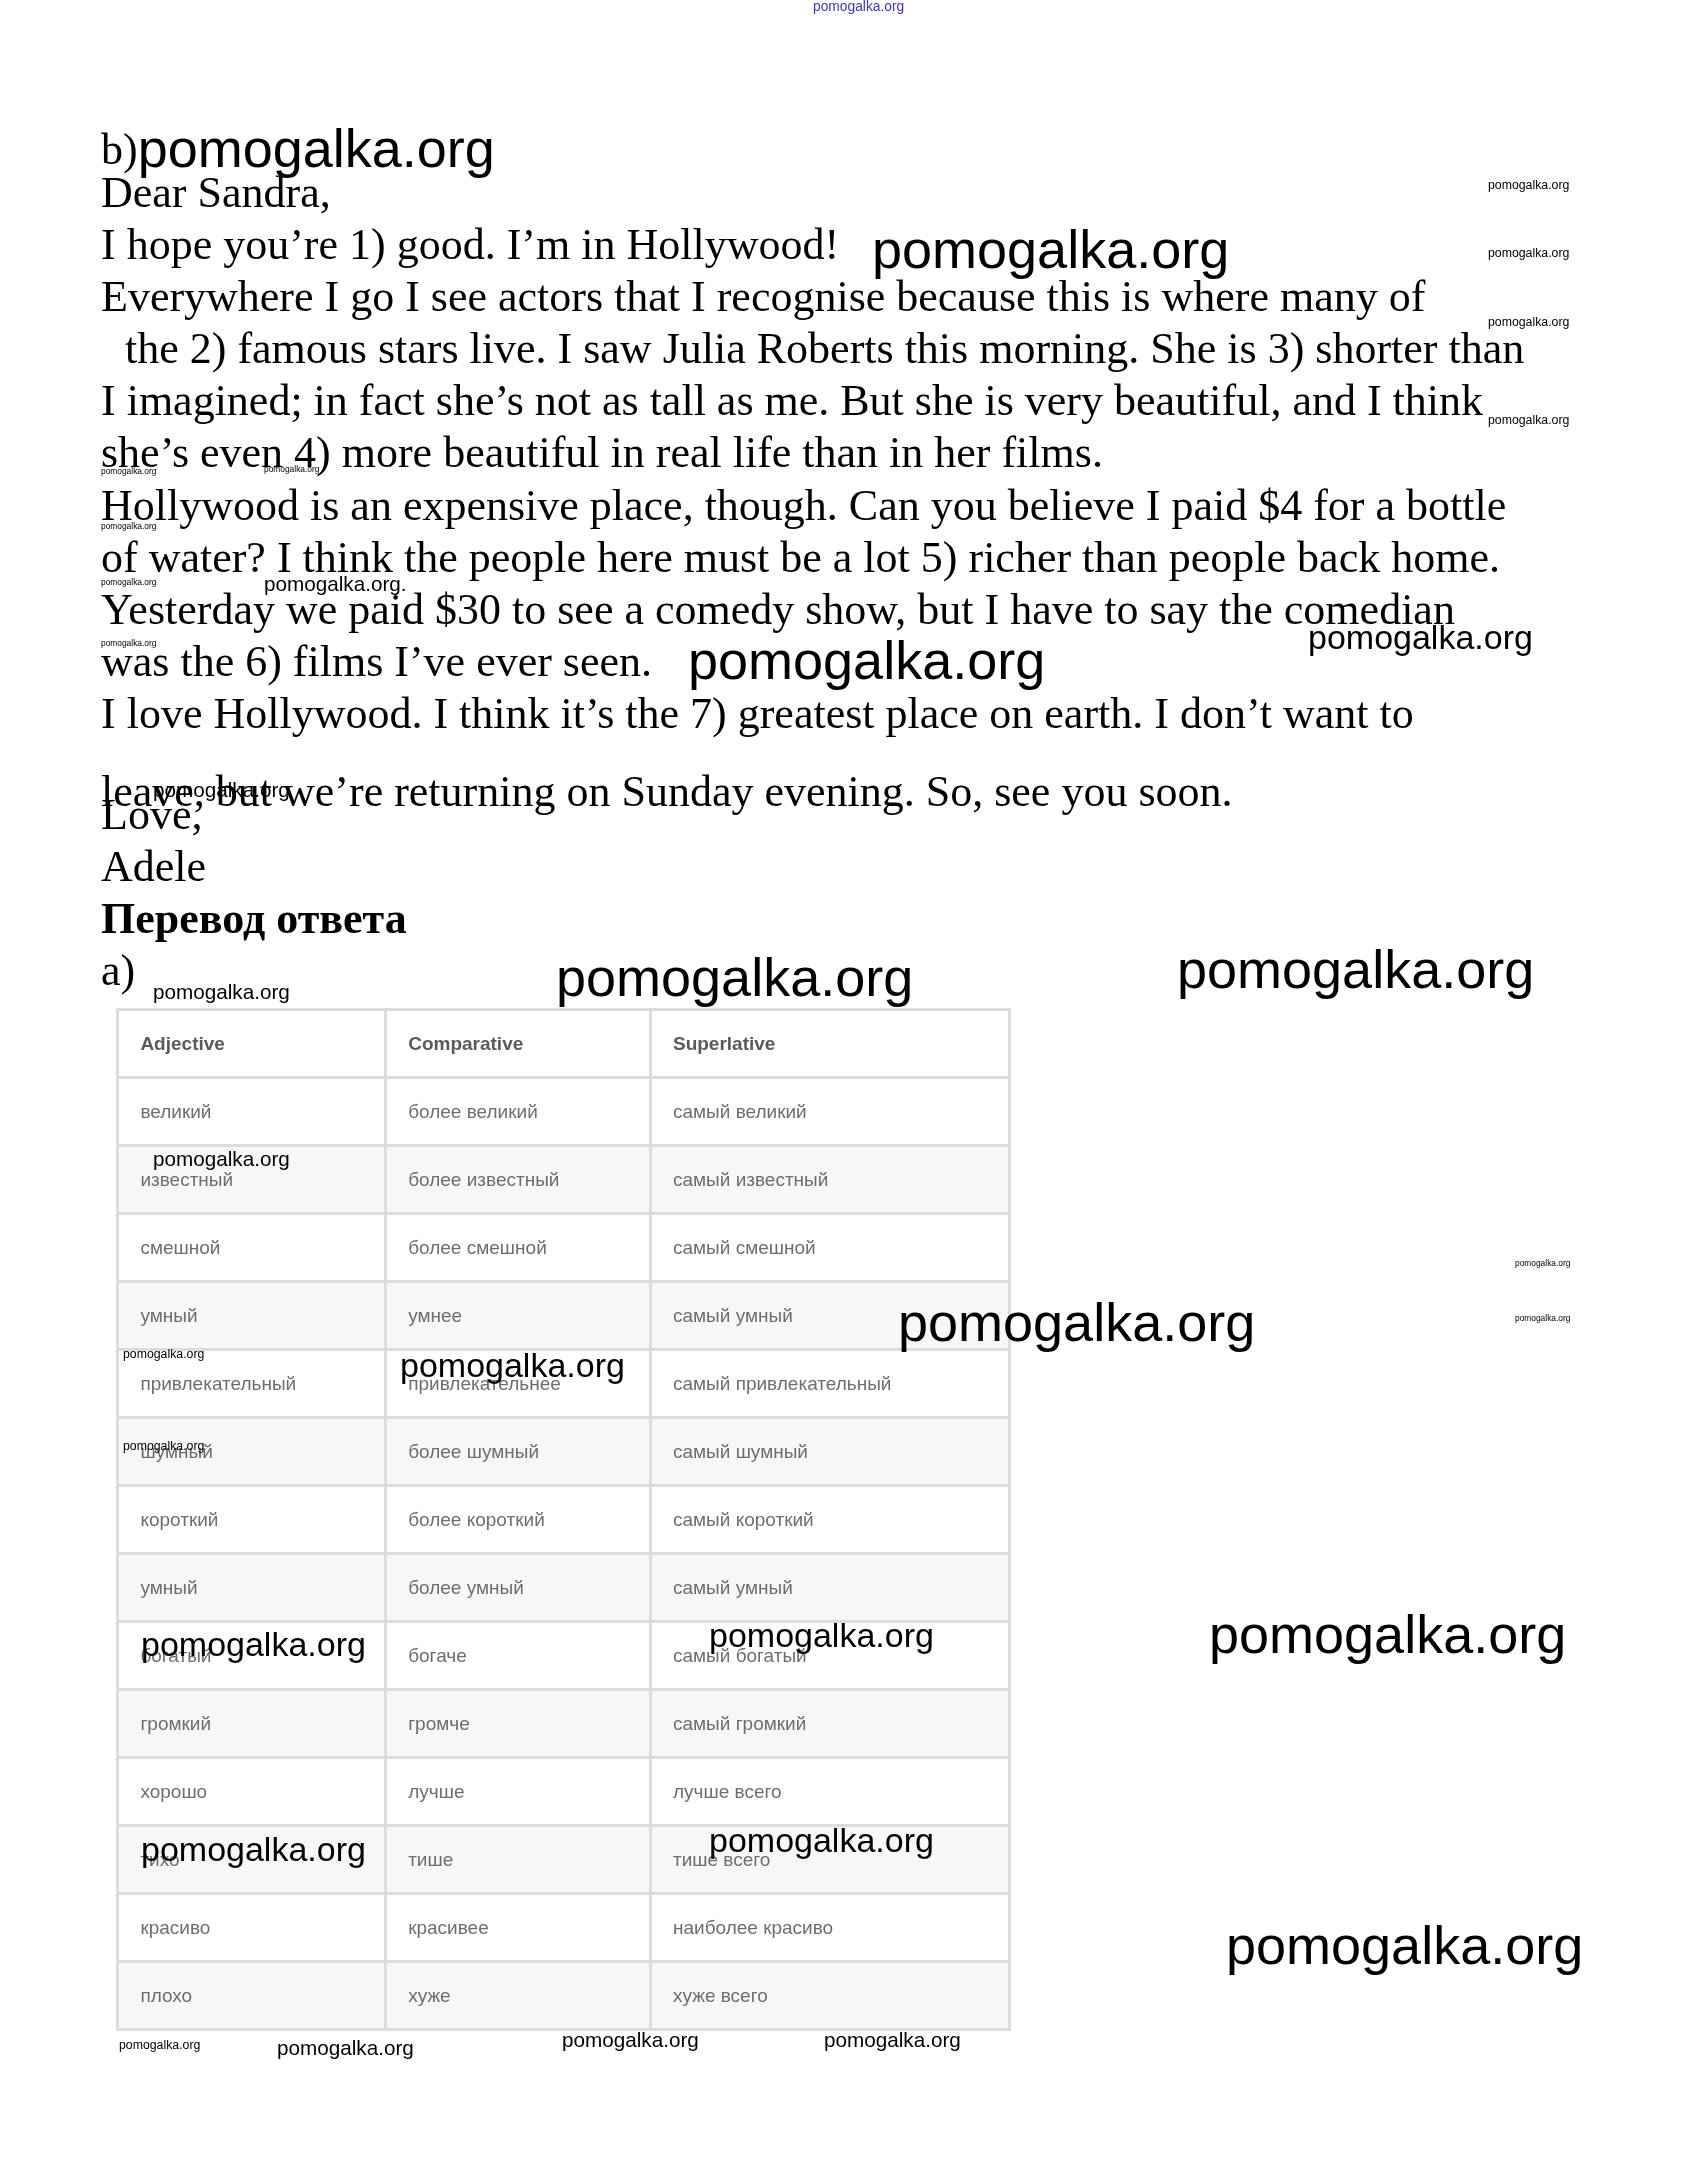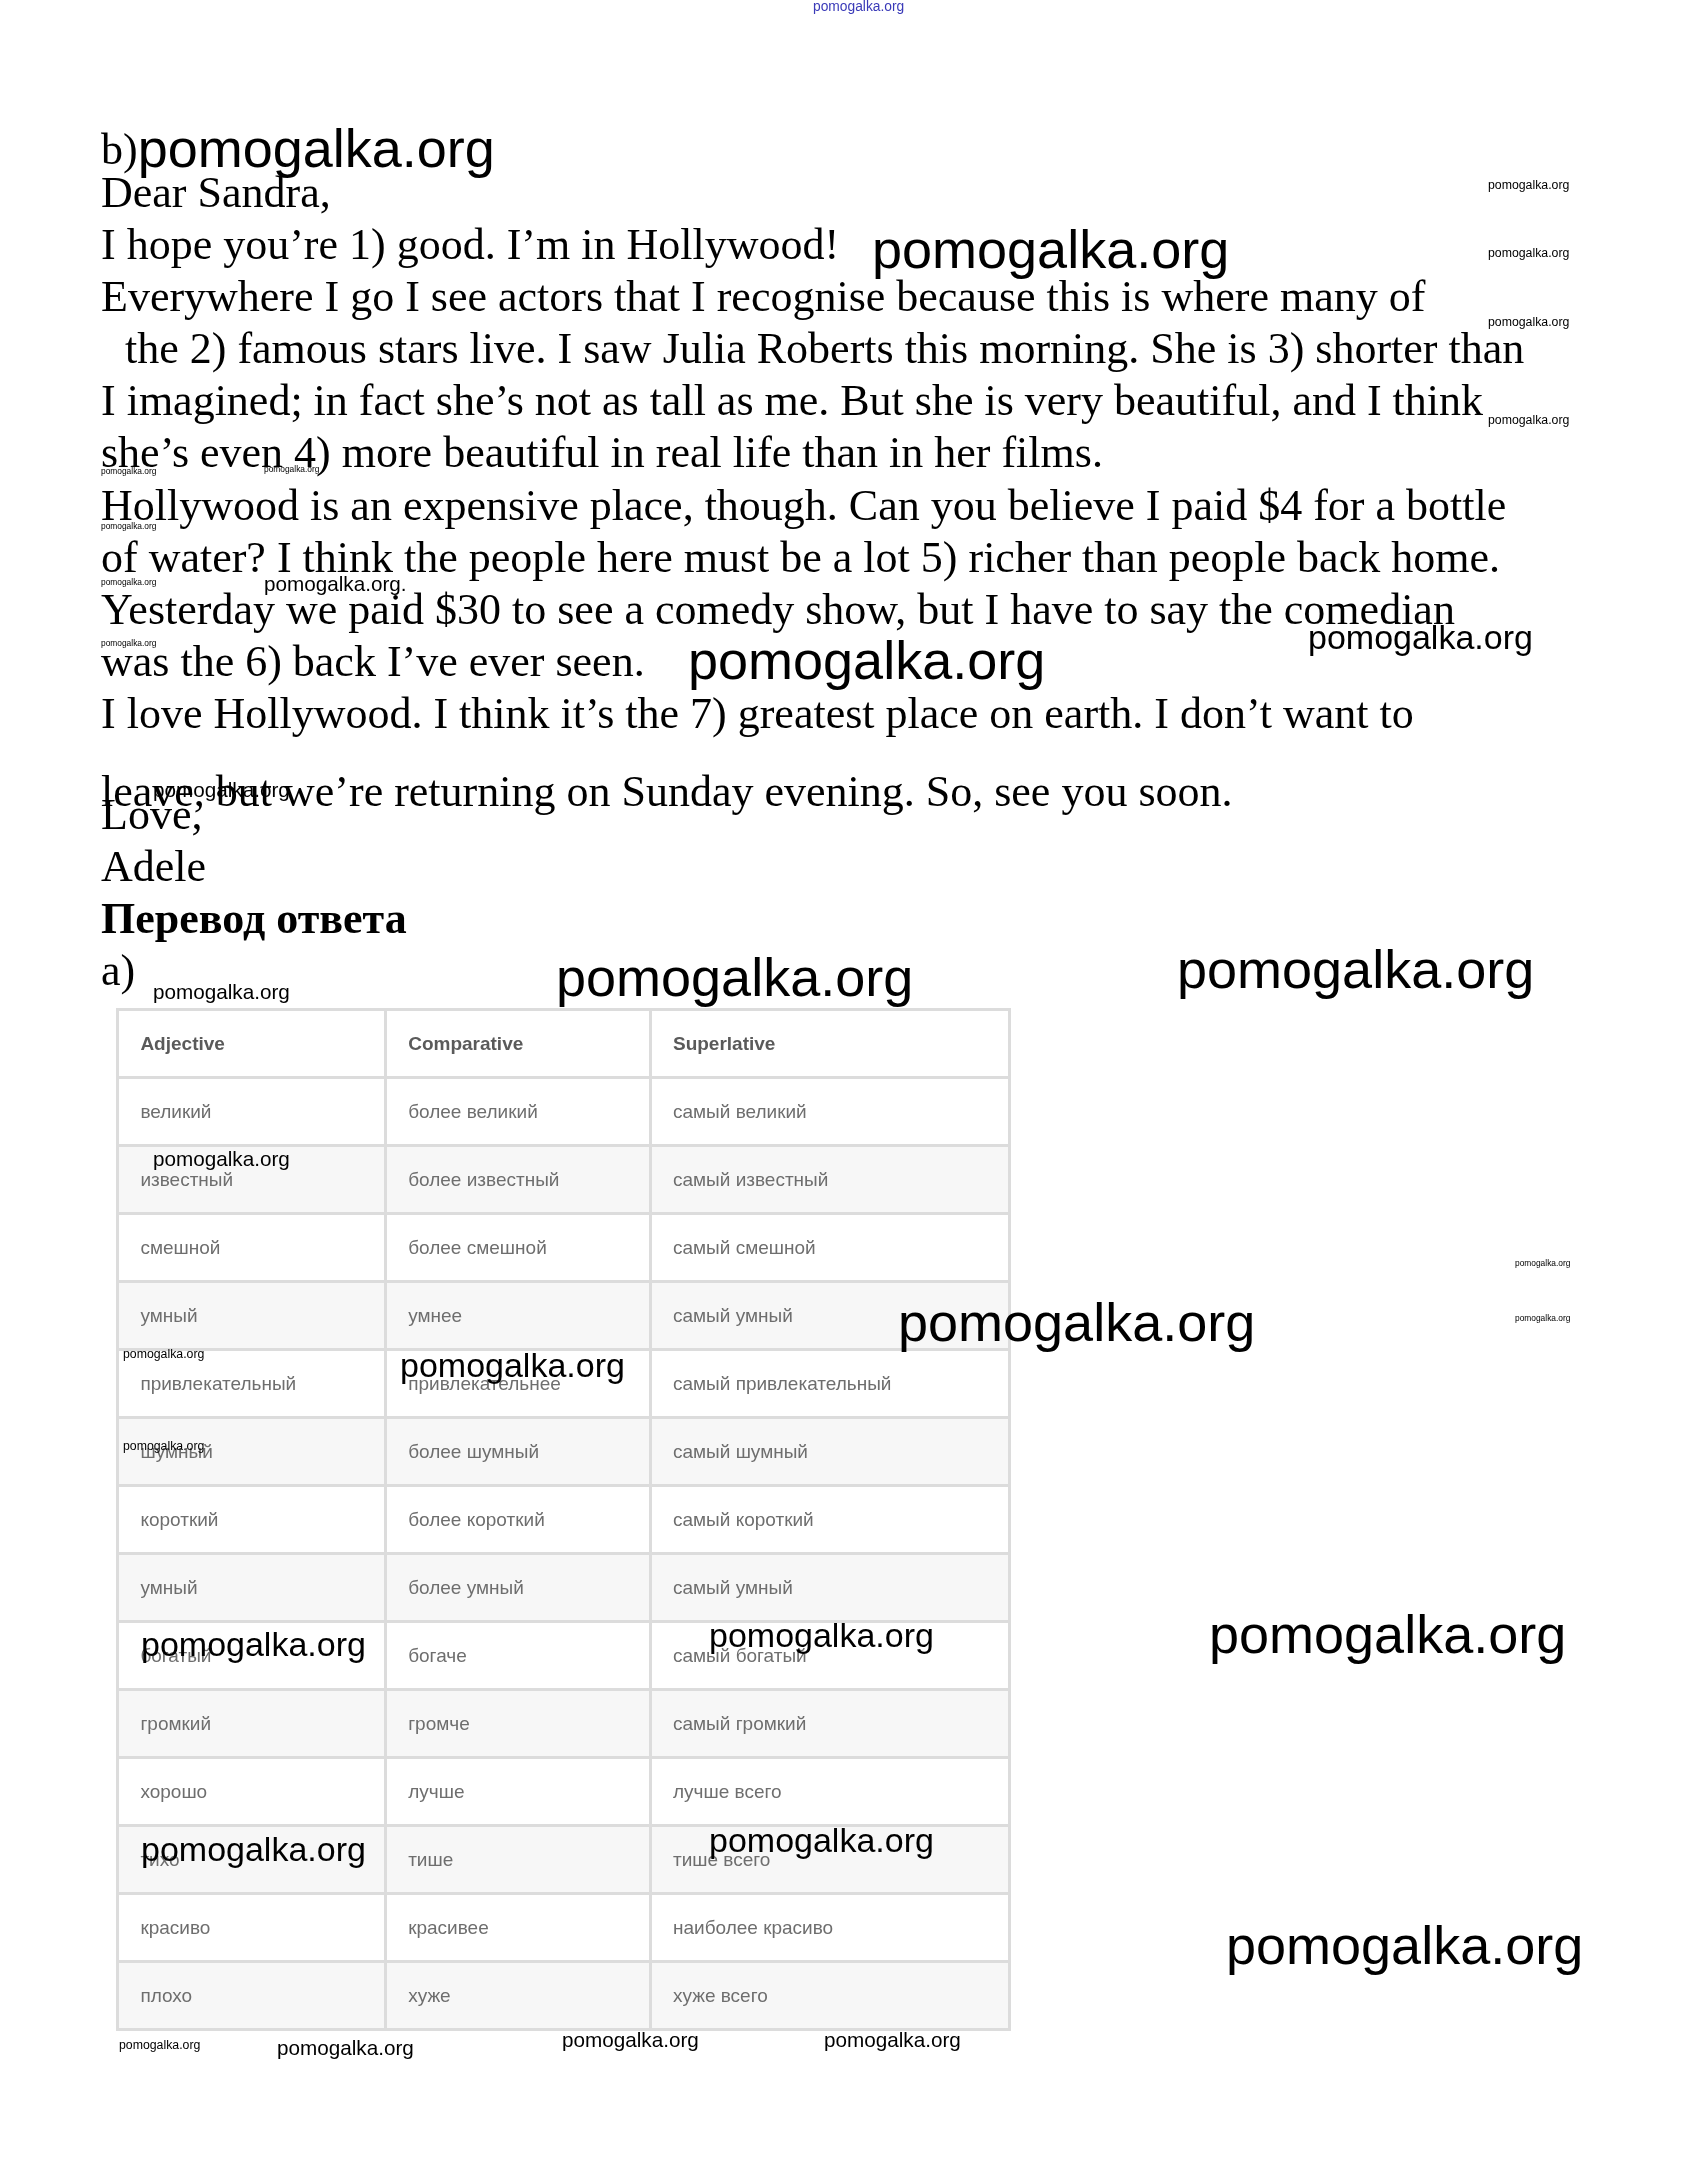--- a/index.html
+++ b/index.html
@@ -39,21 +39,21 @@
 
   <div id="letter-lines">
       <div class="line serif" style="top: 219px;"><span>I hope you’re 1) </span><b>good.</b><span> I’m in Hollywood!</span></div>
       <div class="line serif" style="top: 271px;"><span>Everywhere I go I see actors that I recognise because this is where many of</span></div>
       <div class="line serif" style="top: 323px; margin-left: 24px;"><span>the 2) </span><b>famous</b><span> stars live. I saw Julia Roberts this morning. She is 3) </span><b>shorter</b><span> than</span></div>
       <div class="line serif" style="top: 375px;"><span>I imagined; in fact she’s not as tall as me. But she is very beautiful, and I think</span></div>
       <div class="line serif" style="top: 427px;"><span>she’s even 4) </span><b>more beautiful</b><span> in real life than in her films.</span></div>
       <div class="line serif" style="top: 480px;"><span>Hollywood is an expensive place, though. Can you believe I paid $4 for a bottle</span></div>
       <div class="line serif" style="top: 532px;"><span>of water? I think the people here must be a lot 5) </span><b>richer</b><span> than people back home.</span></div>
       <div class="line serif" style="top: 584px;"><span>Yesterday we paid $30 to see a comedy show, but I have to say the comedian</span></div>
-      <div class="line serif" style="top: 636px;"><span>was the 6) </span><b>back</b><span> I’ve ever seen.</span></div>
+      <div class="line serif" style="top: 636px;"><span>was the 6) </span><b>films</b><span> I’ve ever seen.</span></div>
       <div class="line serif" style="top: 688px;"><span>I love Hollywood. I think it’s the 7) </span><b>greatest</b><span> place on earth. I don’t want to</span></div>
       <div class="line serif" style="top: 766px; text-align: center;"><span>leave, but we’re returning on Sunday evening. So, see you soon.</span></div>
     </div>
 
   <div class="line serif" style="top:789px;">Love,</div>
   <div class="line serif" style="top:841px;">Adele</div>
 
   <div class="line serif heading" style="top:893px;">Перевод ответа</div>
 
   <div class="line serif" style="top:945px;">a)</div>

